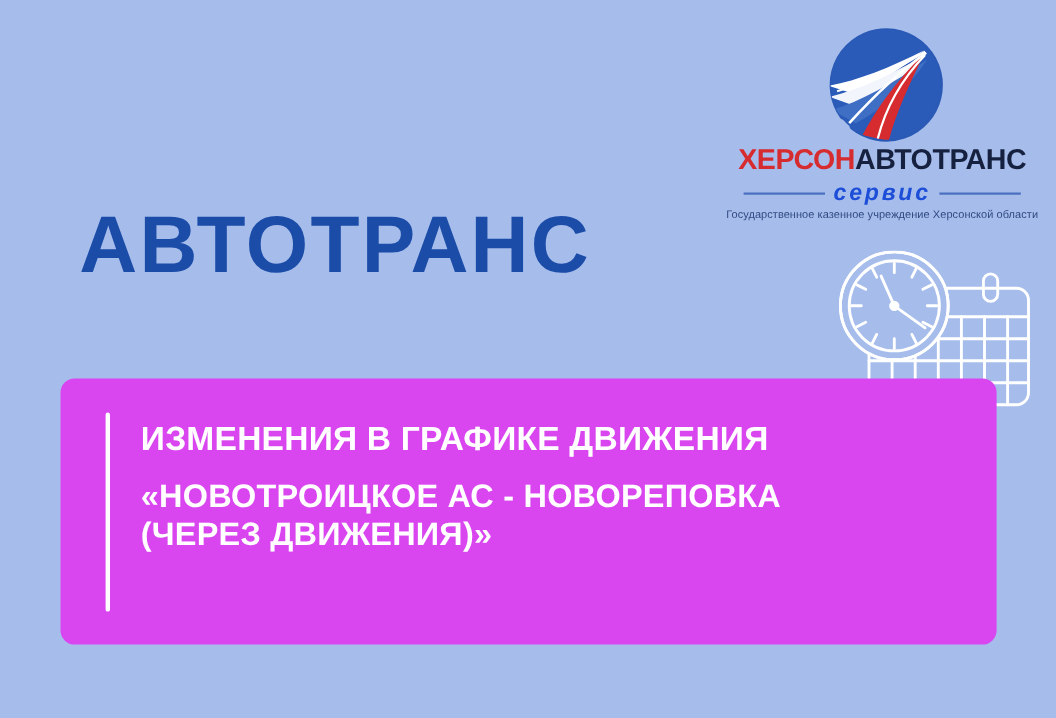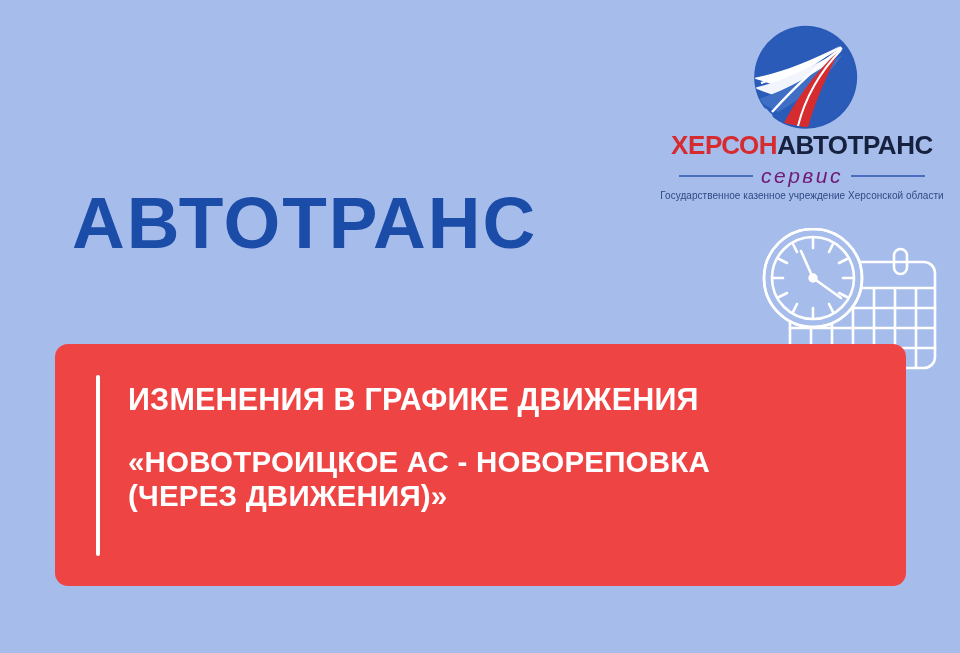--- a/index.html
+++ b/index.html
@@ -64,22 +64,22 @@
   }
   .service-rule {
     height: 1.5px;
     background: #4a6fbf;
     flex: 1 1 auto;
     max-width: 74px;
   }
   #logo-service-text {
     font-size: 21px;
     font-style: italic;
-    font-weight: normal;
-    color: #701a75;
+    font-weight: bold;
+    color: #1d4ed8;
     letter-spacing: 2.5px;
     white-space: nowrap;
   }
   #logo-subcaption {
     position: absolute;
     left: 0;
     top: 176px;
     width: 308px;
     text-align: center;
     font-size: 10px;
@@ -110,21 +110,21 @@
     height: 165px;
   }
 
   
   #notice-panel {
     position: absolute;
     left: 55px;
     top: 344px;
     width: 851px;
     height: 242px;
-    background: #ef4444;
+    background: #d946ef;
     border-radius: 13px;
   }
   #notice-accent-line {
     position: absolute;
     left: 41px;
     top: 31px;
     width: 4px;
     height: 181px;
     background: #ffffff;
     border-radius: 2px;
@@ -143,21 +143,21 @@
     line-height: 1.17;
     letter-spacing: 0.2px;
   }
   .notice-line.big {
     font-size: 30.5px;
   }
   .notice-line.route {
     font-size: 29.5px;
   }
   #notice-route-block {
-    margin-top: 27px;
+    margin-top: 17px;
   }
 </style>
 </head>
 <body>
 
 <div id="poster">
 
   <div id="logo-block">
 
     <div id="logo-emblem">

